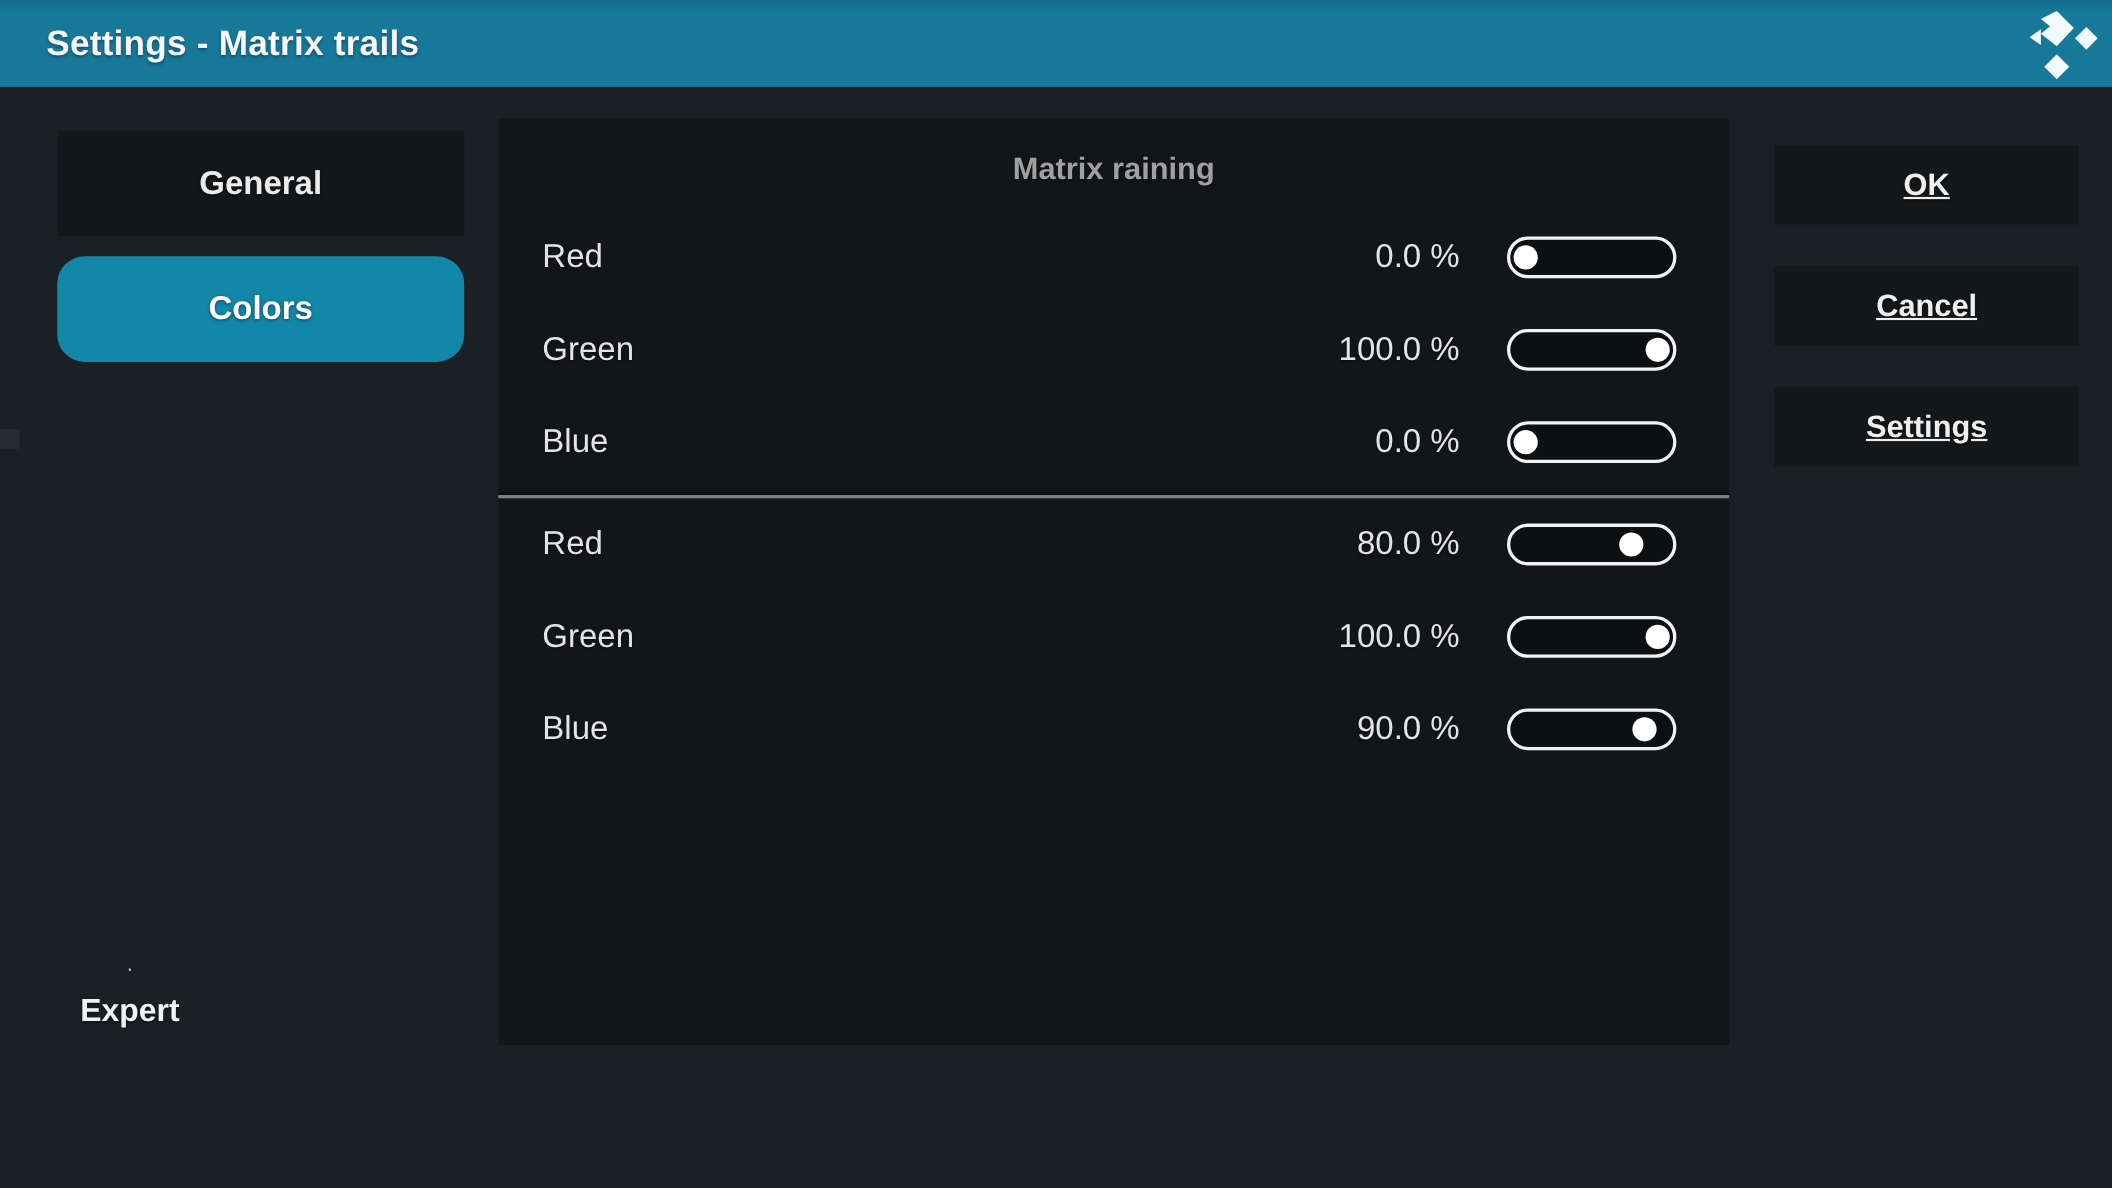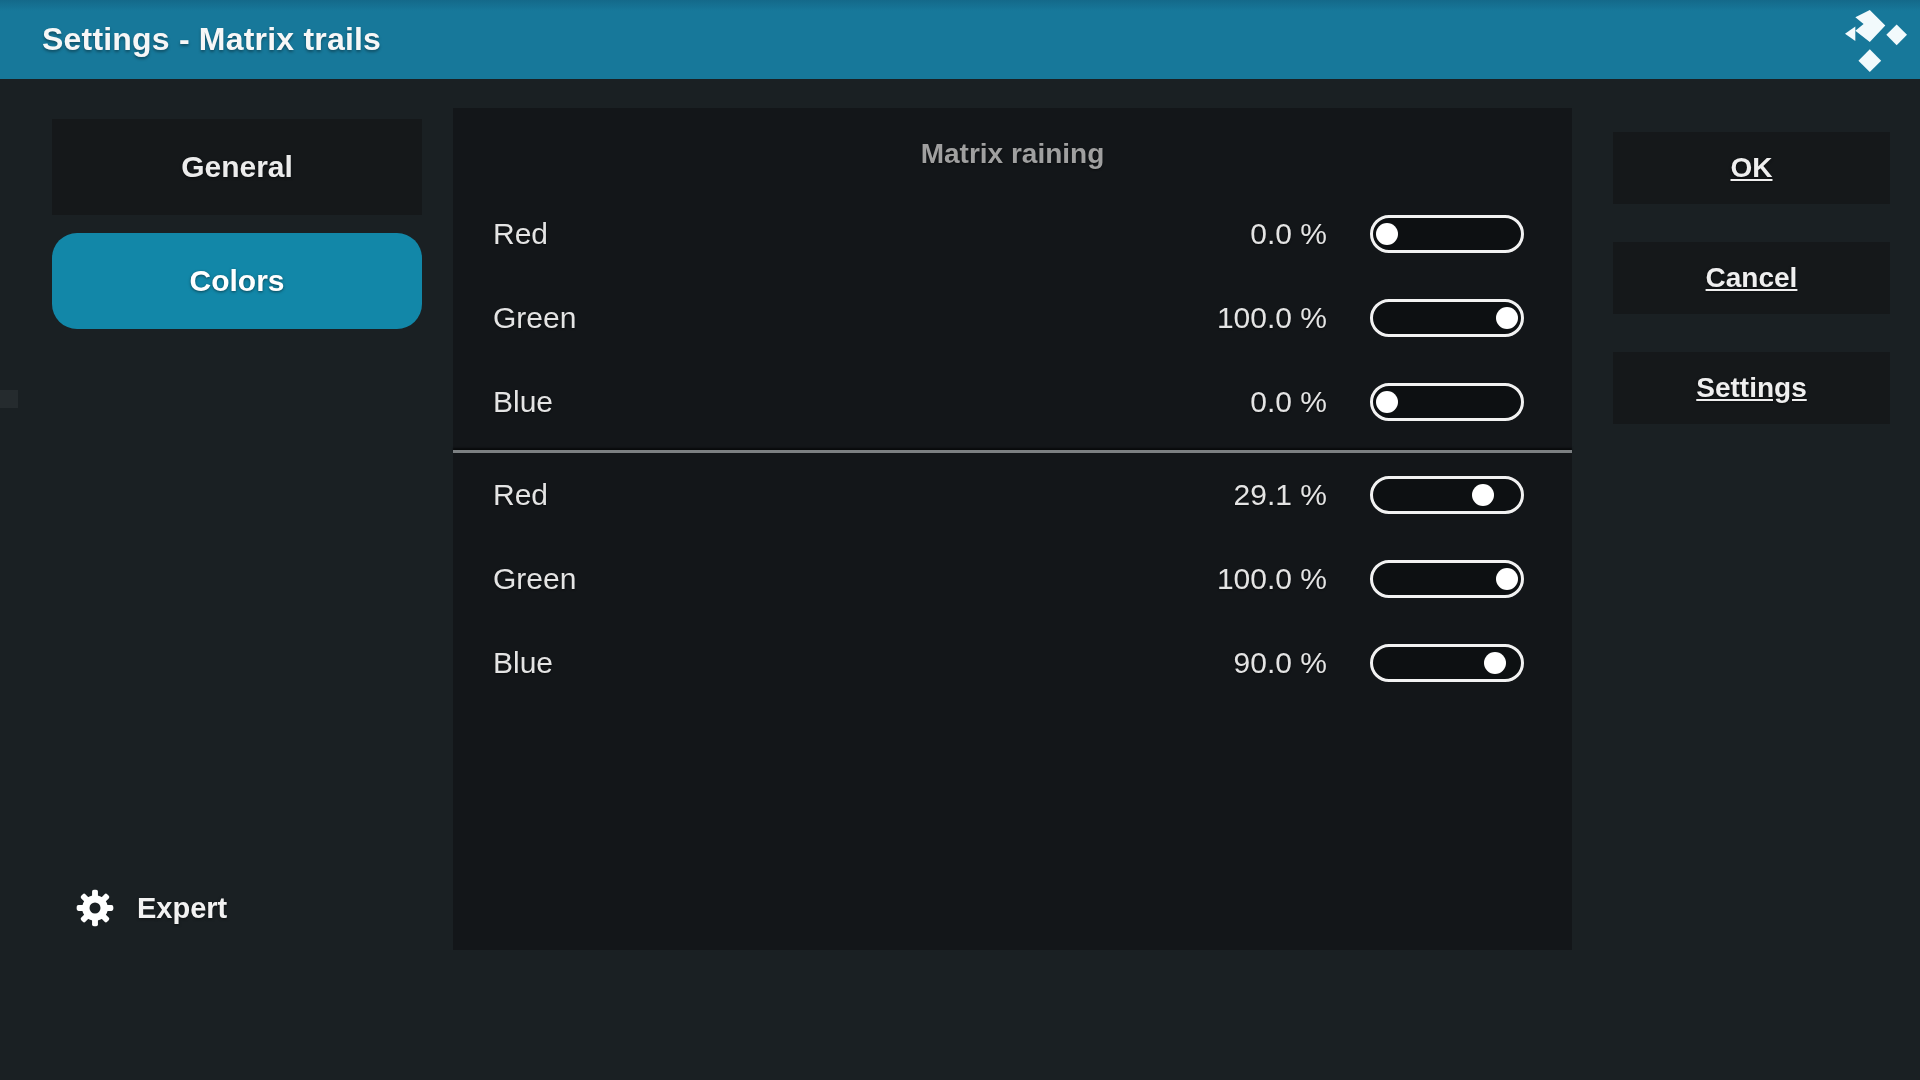--- a/index.html
+++ b/index.html
@@ -42,21 +42,21 @@
     background:var(--button_dark);
     display:flex;align-items:center;justify-content:center;
     font-size:30px;font-weight:700;color:#ececec;
     text-shadow:0 1px 3px rgba(0,0,0,.5);
     cursor:pointer;
   }
   .cat-btn.selected{background:var(--selected);color:#ffffff;border-radius:25px;}
   
   .level-btn{
     position:absolute;left:73px;top:880px;height:56px;
-    display:flex;align-items:center;gap:20px;cursor:pointer;
+    display:flex;align-items:center;gap:20px;cursor:pointer;flex-direction:column;
   }
   .level-btn .label{
     font-size:29px;font-weight:700;color:#f2f2f2;
     text-shadow:0 1px 3px rgba(0,0,0,.5);
   }
   
   .panel{
     position:absolute;left:453px;top:108px;width:1119px;height:842px;
     background:var(--panel);
     padding-top:8px;
@@ -181,21 +181,21 @@
       <div class="knob" style="left: calc(0% + 3px);"></div>
     </div>
   </div>
 
   <div class="divider"></div>
 
 
   <div class="setting-row">
     <span class="label">Red</span>
     <span class="spacer"></span>
-    <span class="value">29.1 %</span>
+    <span class="value">80.0 %</span>
     <div class="slider">
       <div class="knob" style="left: calc(80% - 19.4px);"></div>
     </div>
   </div>
 
   <div class="setting-row">
     <span class="label">Green</span>
     <span class="spacer"></span>
     <span class="value">100.0 %</span>
     <div class="slider">

